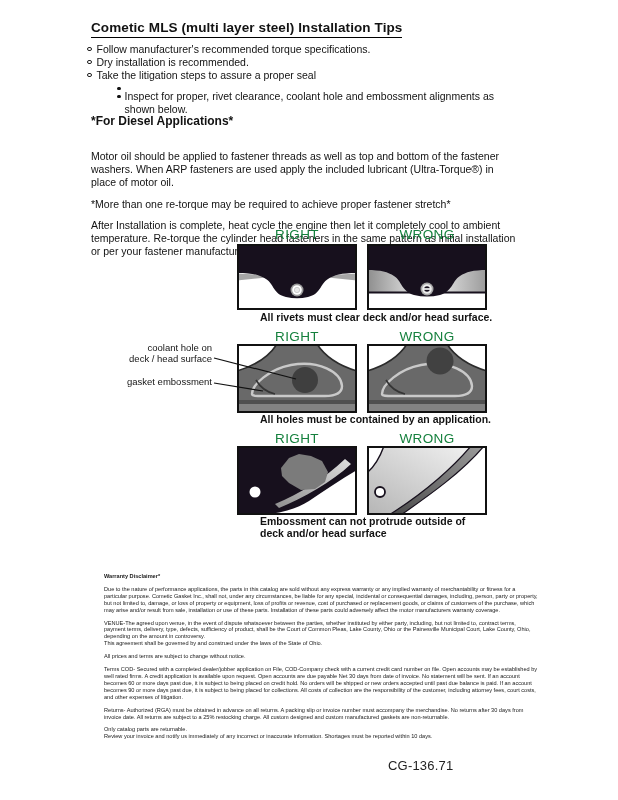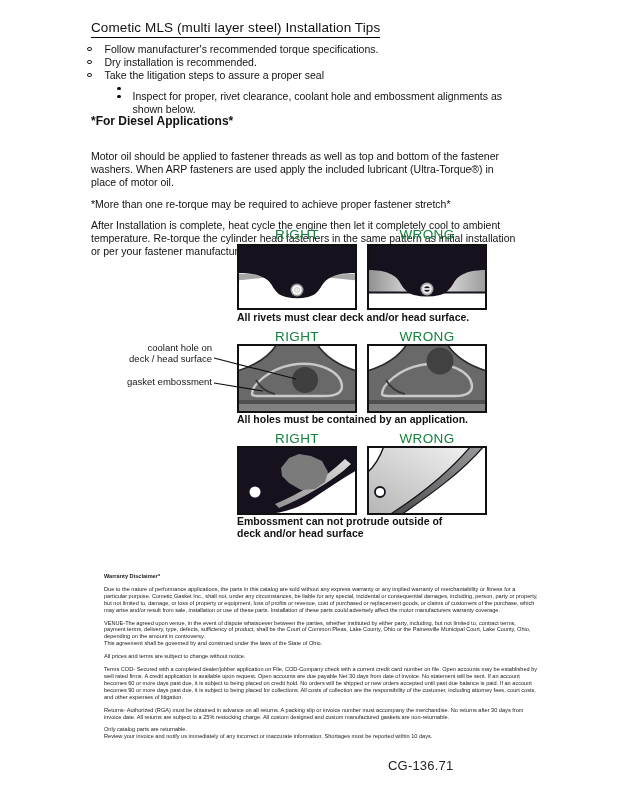--- a/index.html
+++ b/index.html
@@ -4,42 +4,42 @@
 <style>
   * { margin:0; padding:0; box-sizing:border-box; }
   html,body { width:618px; height:800px; background:#ffffff; overflow:hidden; }
   .page {
     position:relative; width:618px; height:800px; background:#ffffff;
     font-family:"Liberation Sans", sans-serif; color:#121212;
   }
   .abs { position:absolute; }
 
   .title {
-    left:91px; top:20px; font-size:13.5px; font-weight:normal;
+    left:91px; top:20px; font-size:13.5px; font-weight:bold;
     border-bottom:1.5px solid #000; padding-bottom:2px; letter-spacing:.1px;
   }
 
   .bullets { left:87px; top:43px; width:440px; font-size:10.5px; line-height:13px; }
-  .b-row { display:flex; align-items:flex-start;gap:8px; }
+  .b-row { display:flex; align-items:flex-start; }
   .marker-open {
     width:4.5px; height:4.5px; border:1px solid #222; border-radius:50%;
     margin:3.5px 5px 0 0; flex:0 0 auto;
   }
   .sub { margin-left:30px; }
   .marker-solid {
     width:3.6px; height:3.6px; background:#111; border-radius:50%;
     margin:4.5px 4px 0 0; flex:0 0 auto;
   }
 
   .diesel-head { left:91px; top:114px; font-size:12px; font-weight:bold; }
   .diesel-text { left:91px; top:131px; width:430px; font-size:10.5px; line-height:13.2px;margin-top:19px; }
   .diesel-text p { margin-bottom:8px; }
 
   .dlabel { width:120px; text-align:center; font-size:13.5px; letter-spacing:.4px; color:#15803d; }
-  .dcaption { font-size:10.5px; font-weight:bold; line-height:11.5px; }
+  .dcaption { font-size:10.5px; font-weight:bold; line-height:11.5px;margin-left:23px; }
   .dbox { width:120px; }
   .dbox svg { display:block; }
 
   .ann { left:100px; width:112px; text-align:right; font-size:9.5px; line-height:11px; color:#151515; }
 
   .legal { left:104px; top:573px; width:434px; font-size:5.6px; line-height:6.9px; color:#1a1a1a; }
   .legal p { margin-bottom:6px; white-space:pre-line; }
   .legal .lh { font-weight:bold; margin-bottom:6px; }
 
   .page-code { left:388px; top:758px; font-size:13px; color:#222; letter-spacing:.2px; }

